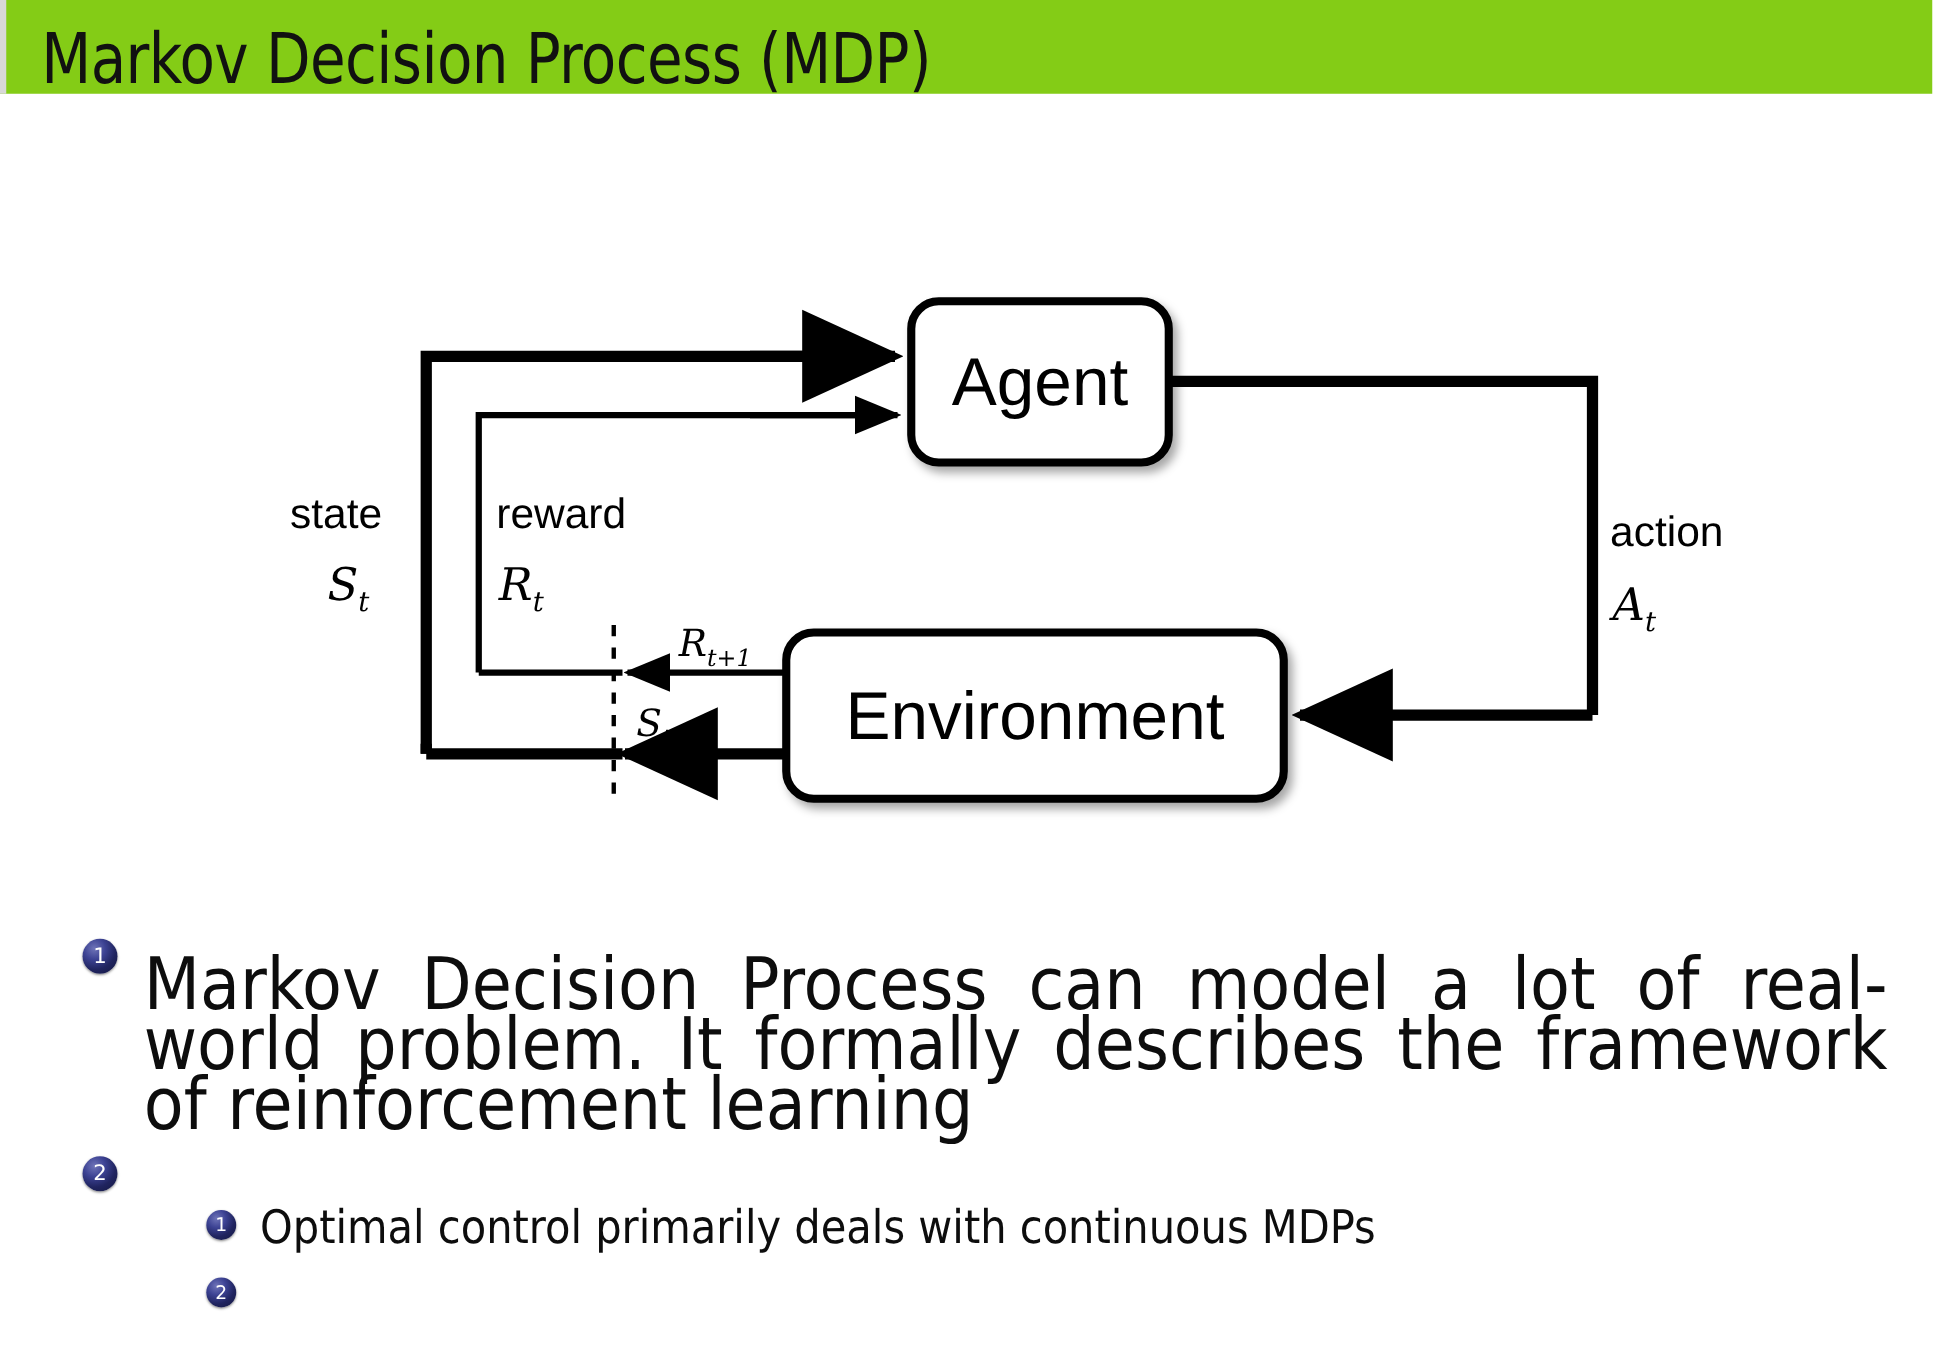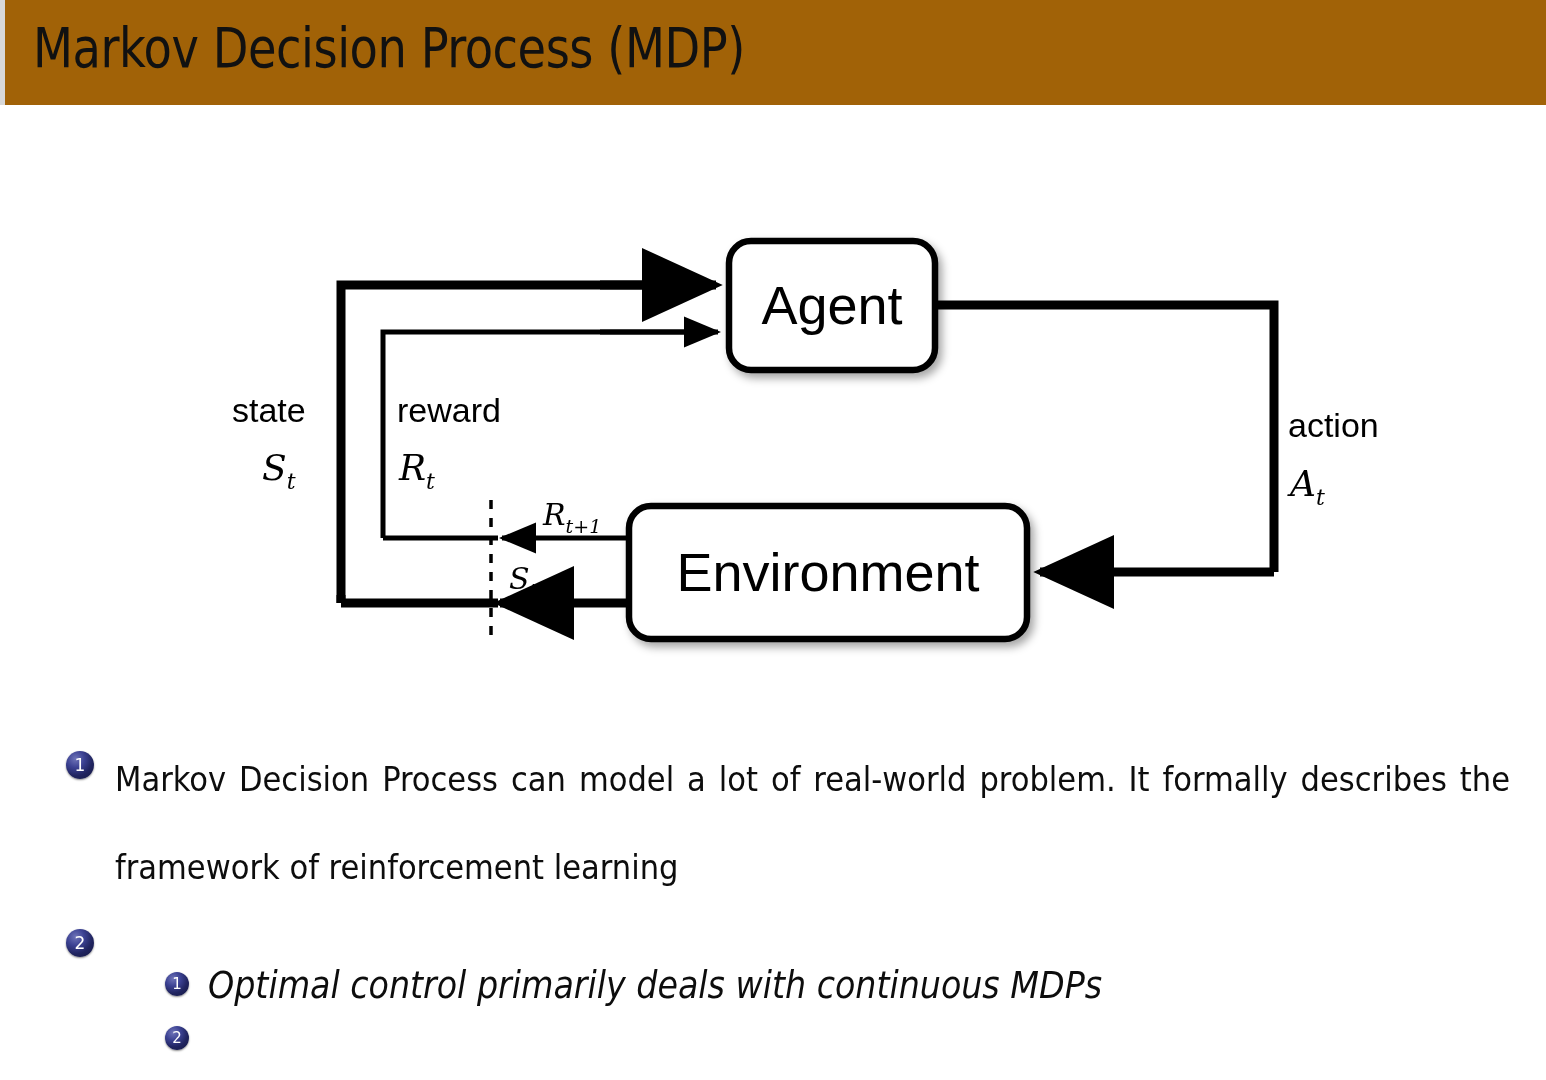--- a/index.html
+++ b/index.html
@@ -15,22 +15,22 @@
     font-family: "DejaVu Sans", sans-serif;
     position: relative;
   }
 
   
   .slide-header {
     position: absolute;
     left: 0;
     top: 0;
     width: 1546px;
-    height: 105px;
-    background: #a16207;
+    height: 75px;
+    background: #84cc16;
     box-sizing: border-box;
     border-left: 5px solid #d8d8d8;
   }
   .slide-title {
     position: absolute;
     left: 28px;
     top: 13px;
     font-family: "DejaVu Sans Condensed", "Liberation Sans Narrow", "Liberation Sans", sans-serif;
     font-size: 56px;
     line-height: 70px;
@@ -131,34 +131,34 @@
   }
   .badge-2 {
     width: 24px;
     height: 24px;
     line-height: 24px;
     font-size: 15px;
     margin-top: 13px;
     margin-right: 19px;
   }
   .bullet-text-1 {
-    font-size: 34px;
-    line-height: 88px;
+    font-size: 58px;
+    line-height: 48px;
     letter-spacing: 0px;
     max-width: 1395px;
     text-align: justify;
+    margin-top: 28px;
   }
   .bullet-text-1.nojust {
     text-align: left;
   }
   .bullet-text-2 {
     font-size: 37px;
     line-height: 54px;
     letter-spacing: 0px;
-    font-style: italic;
   }
 </style>
 </head>
 <body>
 
 <div class="slide-header">
   <div class="slide-title">Markov Decision Process (MDP)</div>
 </div>
 
 <div class="diagram">

